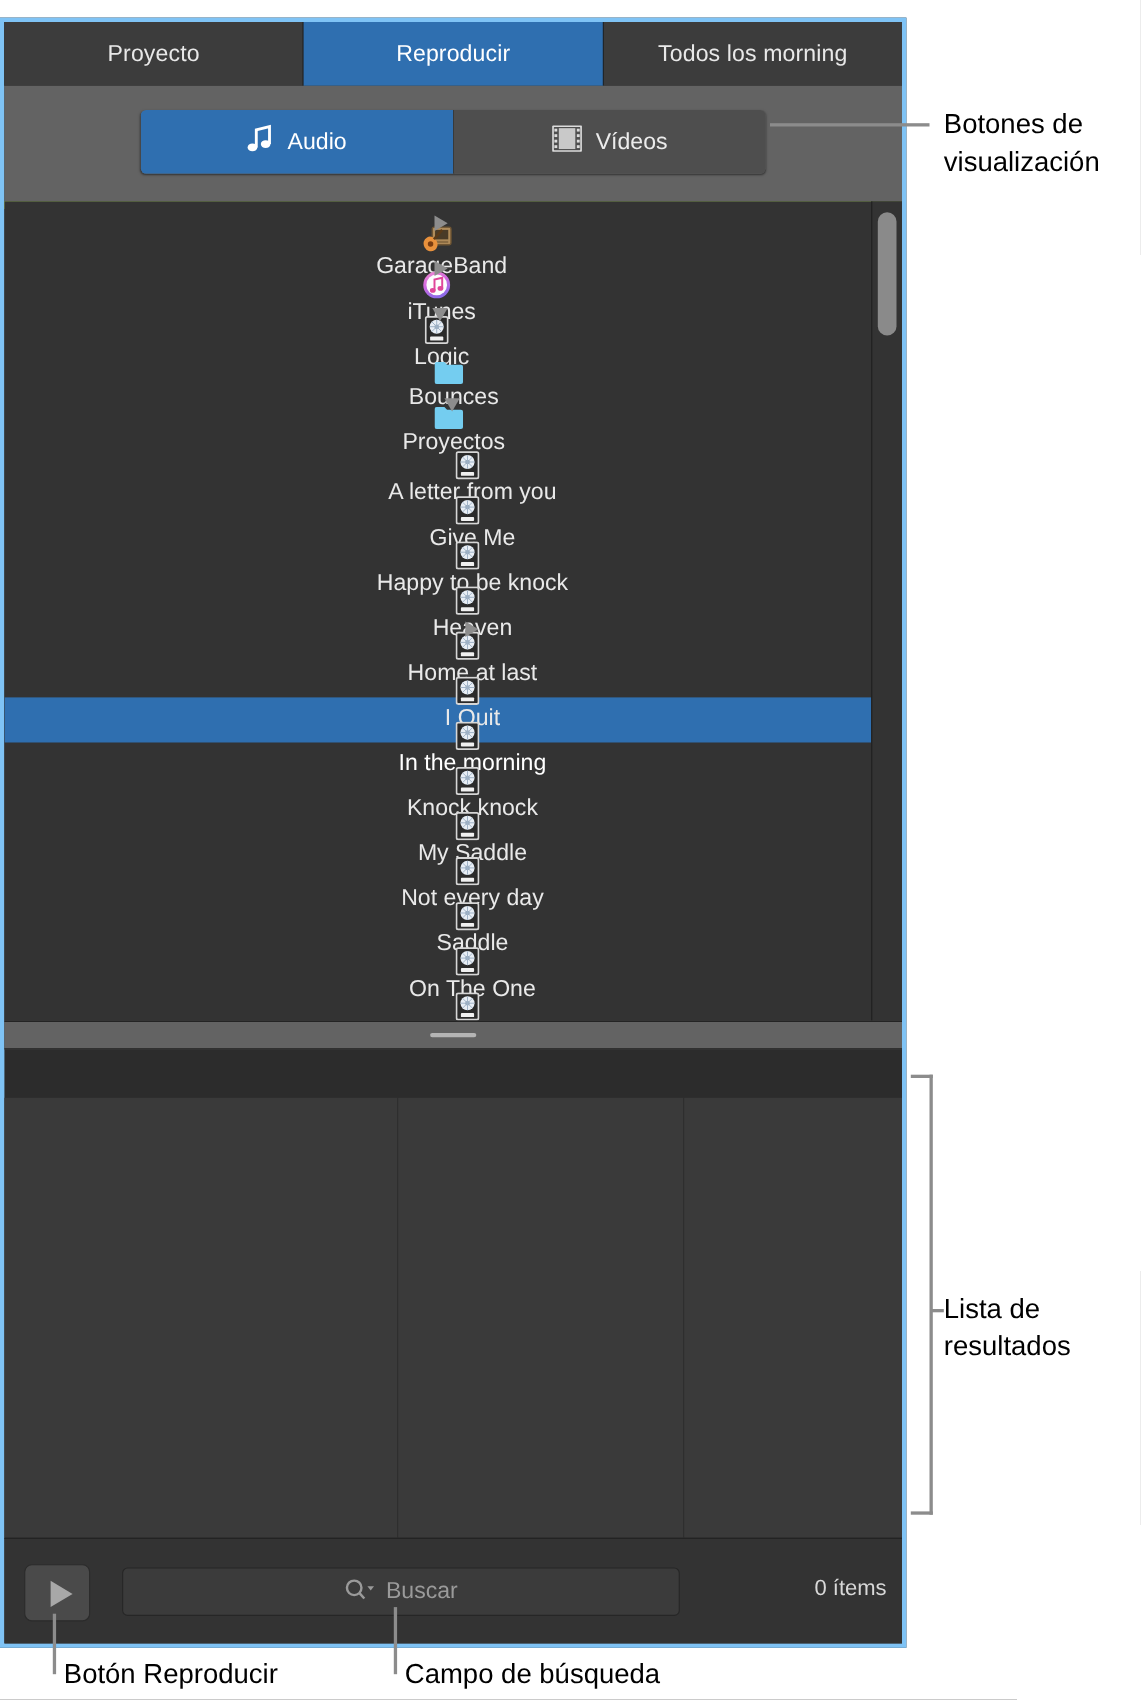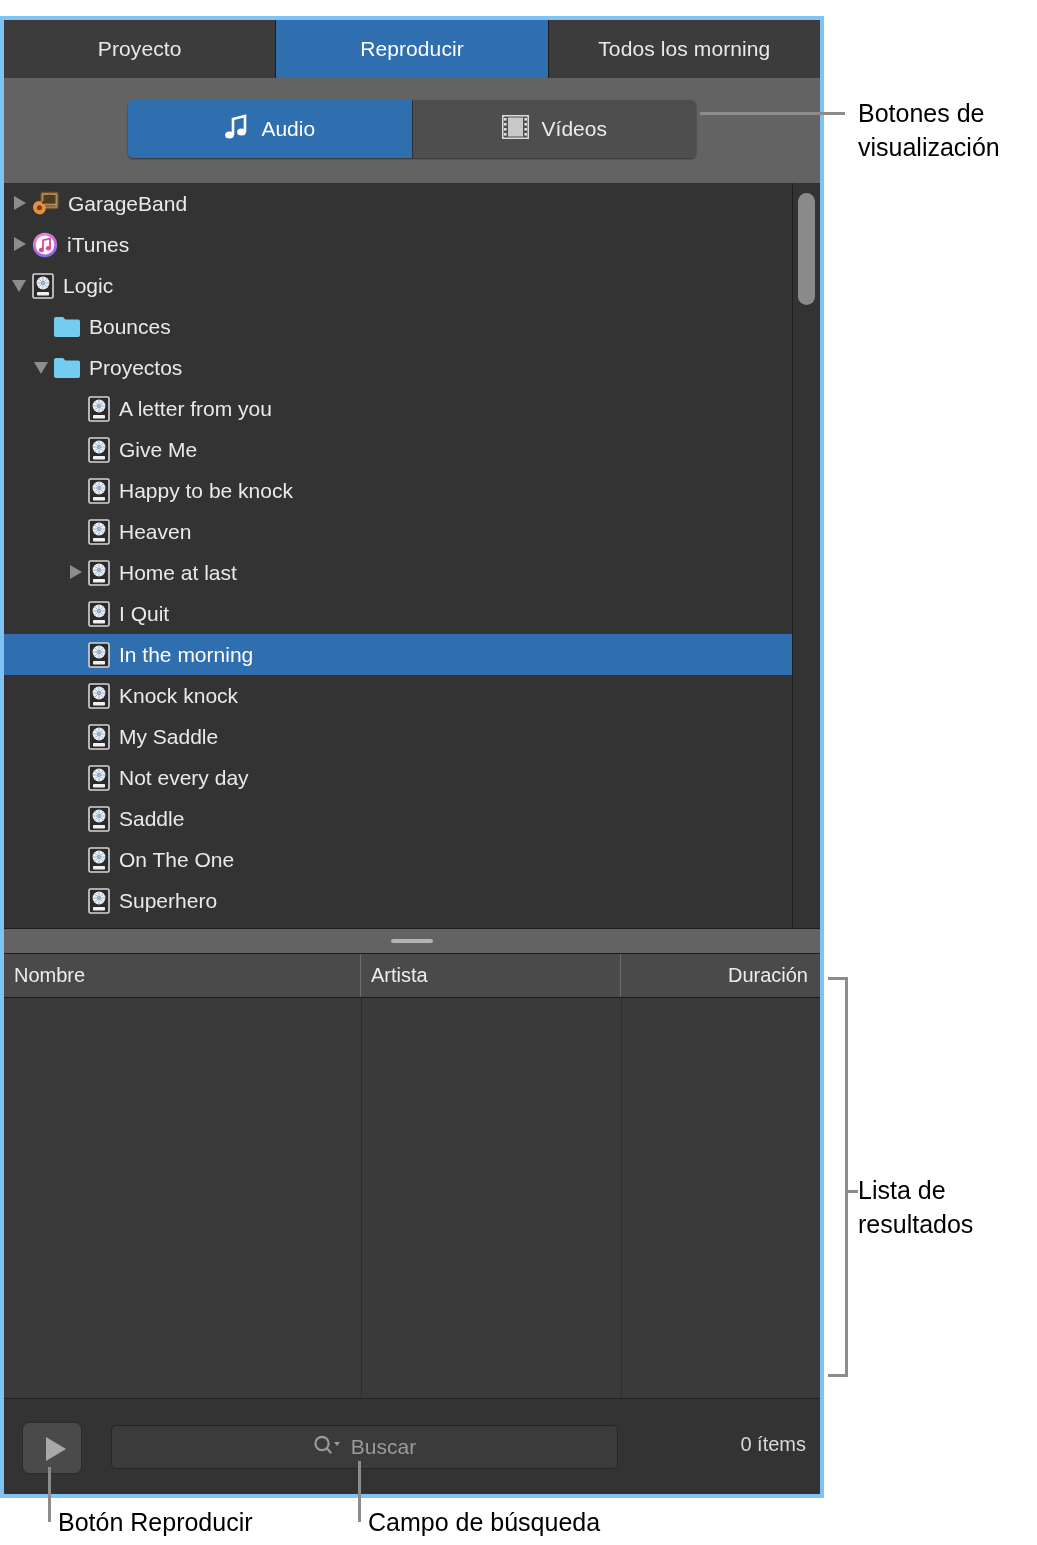--- a/index.html
+++ b/index.html
@@ -109,20 +109,21 @@
   }
   .tree-row {
     height: 41px;
     display: flex;
     align-items: center;
     color: #e9e9e9;
     font-size: 21px;
     box-sizing: border-box;
     padding-left: 6px;
     white-space: nowrap;
+    flex-direction: column;
   }
   .tree-row.selected {
     background: #2f6fb0;
     color: #ffffff;
   }
   .tri {
     width: 22px;
     height: 41px;
     flex: 0 0 22px;
     position: relative;
@@ -680,31 +681,20 @@
       </div>
     <div class="tree-scroll-track">
       <div class="tree-scroll-thumb"></div>
     </div>
   </div>
 
   <div class="splitter">
     <div class="splitter-grip"></div>
   </div>
 
-  <div class="table-head">
-    <div class="th c-name">
-      <span>Nombre</span>
-    </div>
-    <div class="th c-art">
-      <span>Artista</span>
-    </div>
-    <div class="th c-dur">
-      <span>Duración</span>
-    </div>
-  </div>
 
   <div class="table-body">
     <div class="col-line" style="left:357px;"></div>
     <div class="col-line" style="left:617px;"></div>
   </div>
 
   <div class="bottom-bar">
     <div class="play-btn">
       <div class="play-tri"></div>
     </div>

